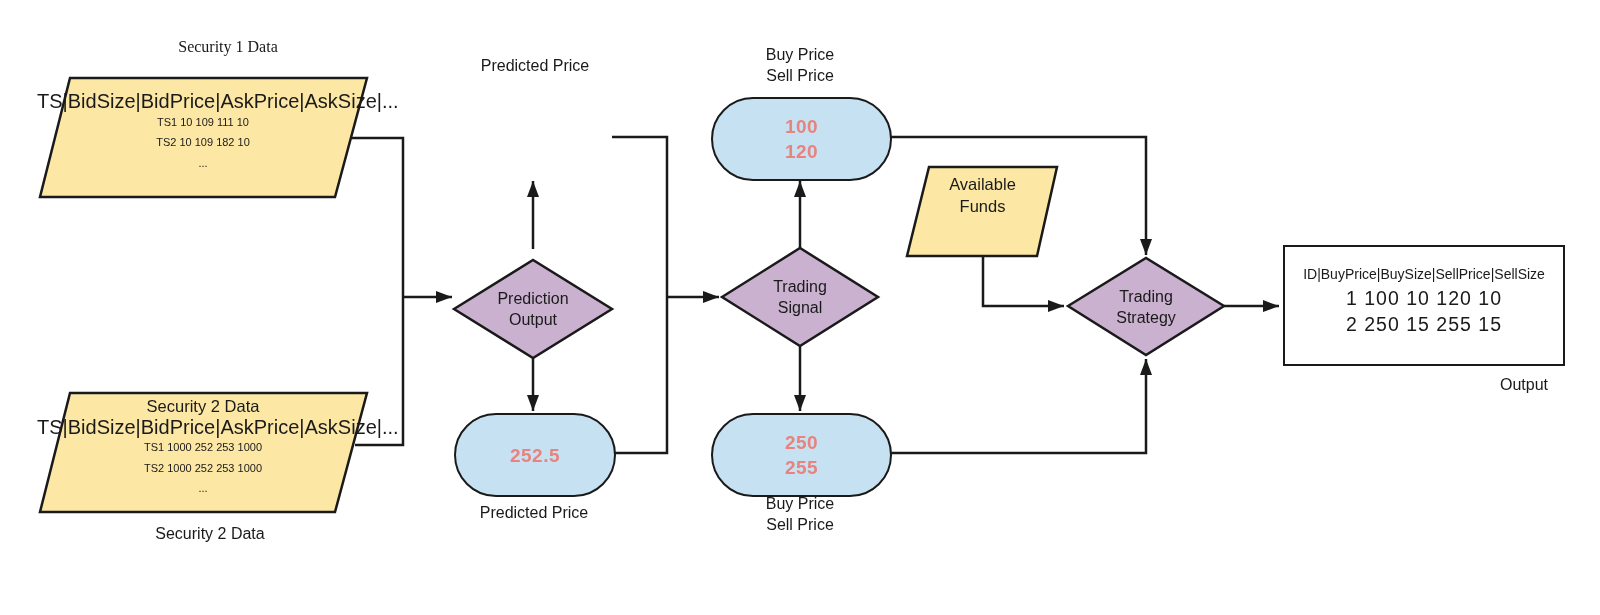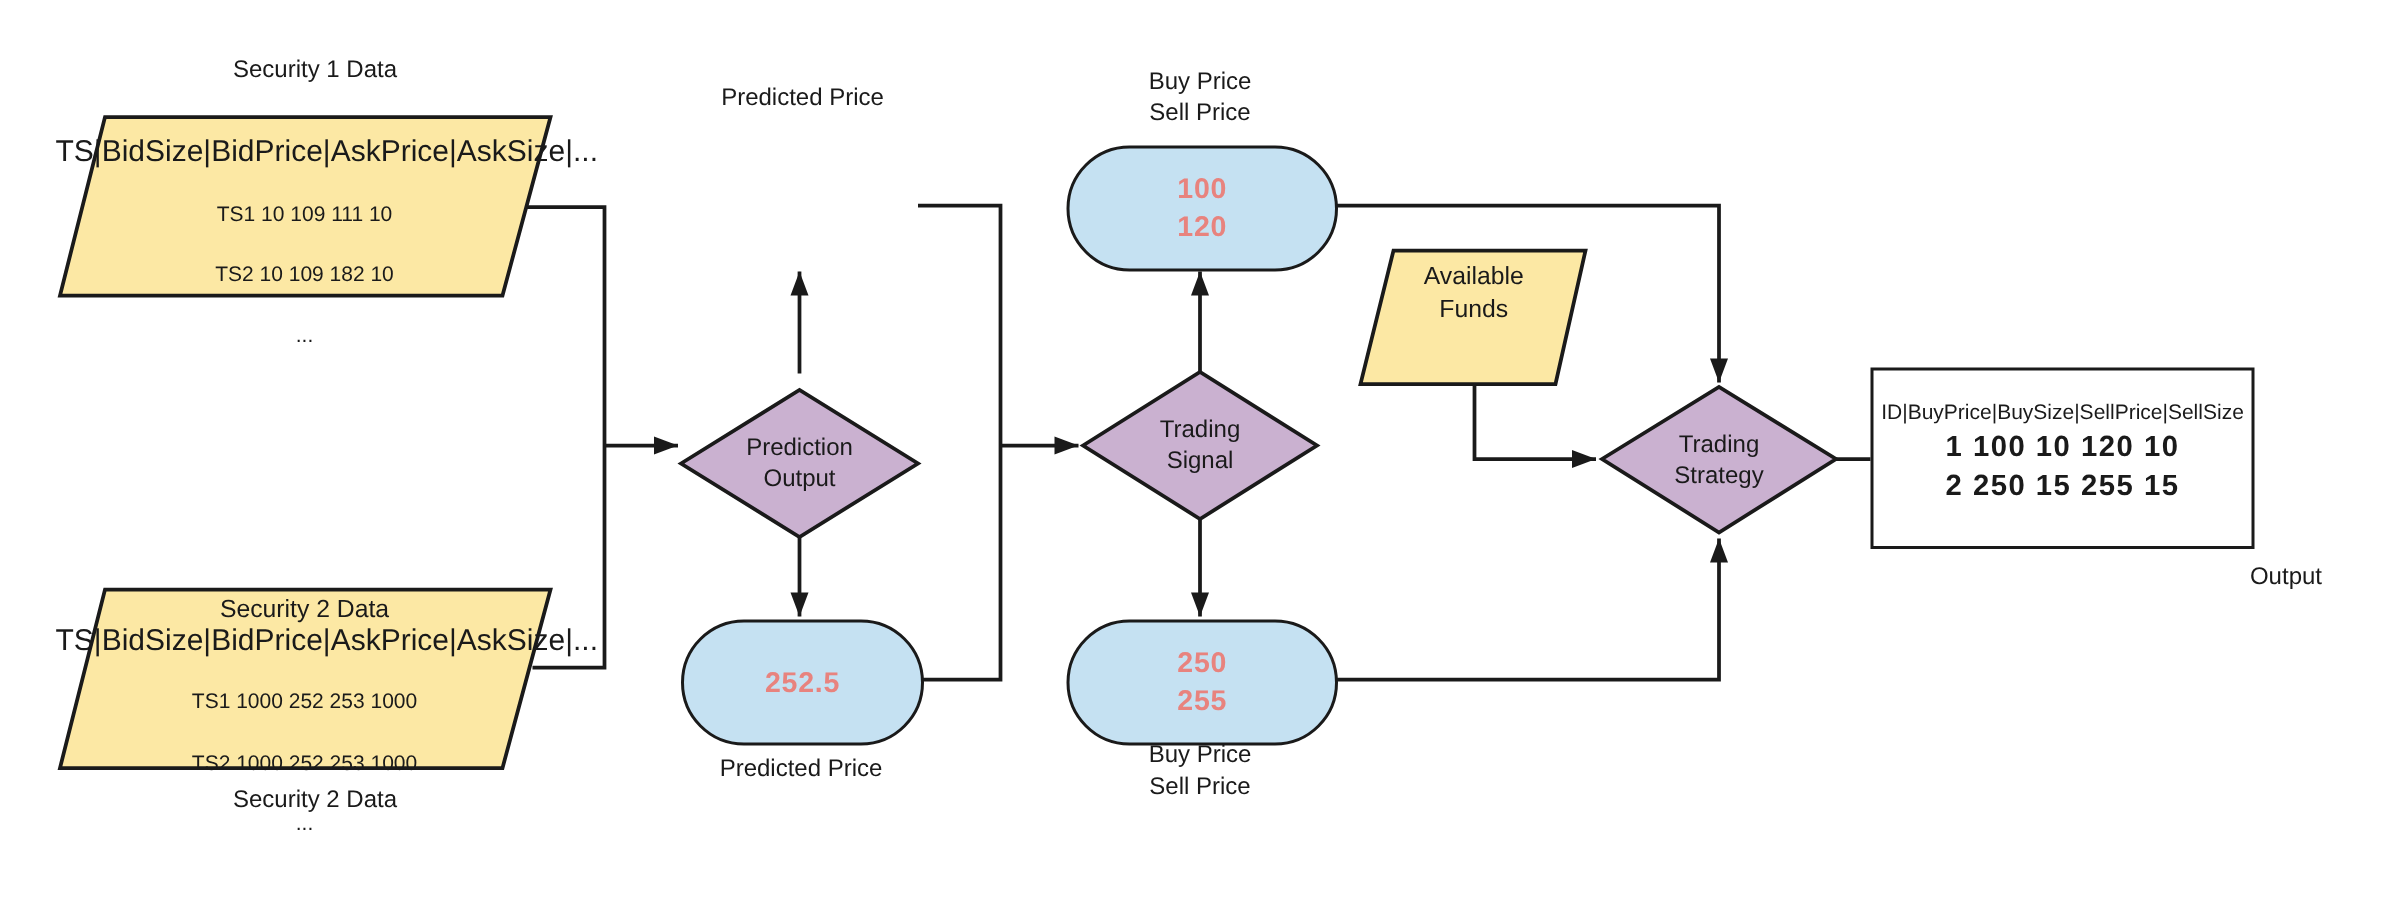--- a/index.html
+++ b/index.html
@@ -20,33 +20,33 @@
   .stadium .val{font-weight:bold;font-size:19px;line-height:25px;letter-spacing:.5px;color:var(--value-color,#e8837e);}
 
   .poly-node{position:absolute;}
   .poly-node svg{position:absolute;left:0;top:0;width:100%;height:100%;overflow:visible;}
   .poly-node .content{position:relative;z-index:1;width:100%;height:100%;box-sizing:border-box;text-align:center;}
 
   .para-fill{fill:var(--yellow-fill,#fce8a4);stroke:var(--ink,#1a1a1a);stroke-width:2.5;}
   .diamond-fill{fill:var(--purple-fill,#cab1d0);stroke:var(--ink,#1a1a1a);stroke-width:2.5;}
 
   .sec-header{font-size:20px;line-height:20.5px;white-space:nowrap;}
-  .sec-row{font-size:14px;line-height:20.5px;white-space:nowrap;margin-top:20px;}
+  .sec-row{font-size:11px;line-height:20.5px;white-space:nowrap;}
   .sec-title{font-size:16.5px;line-height:20.5px;}
 
   .diamond .content{display:flex;flex-direction:column;align-items:center;justify-content:center;font-size:16px;line-height:21px;}
 
   .funds .content{padding-top:8px;font-size:16.5px;line-height:22px;}
 
   .output-box{
     position:absolute;background:#fff;border:2.5px solid var(--ink,#1a1a1a);
     box-sizing:border-box;text-align:center;
   }
   .output-box .out-header{font-size:14px;line-height:22px;white-space:nowrap;margin-top:16px;}
-  .output-box .out-row{font-size:19.5px;font-weight:bold;letter-spacing:1px;line-height:26px;white-space:nowrap;}
+  .output-box .out-row{font-size:19.5px;font-weight:normal;letter-spacing:1px;line-height:26px;white-space:nowrap;}
 </style>
 </head>
 <body>
 
 <div class="canvas">
 
   <svg class="wires">
     <defs>
       <marker id="arrow" markerUnits="userSpaceOnUse" markerWidth="18" markerHeight="14" viewBox="0 0 18 14" refX="17" refY="7" orient="auto">
         <path d="M1,1 L17,7 L1,13 Z" style="fill:var(--ink,#1a1a1a);stroke:none;"></path>
@@ -59,21 +59,21 @@
     <path d="M612,137 H667 V453 H614"></path>
     <path d="M667,297 H719" marker-end="url(#arrow)"></path>
     <path d="M800,249 V181" marker-end="url(#arrow)"></path>
     <path d="M800,345 V411" marker-end="url(#arrow)"></path>
     <path d="M888,137 H1146 V255" marker-end="url(#arrow)"></path>
     <path d="M888,453 H1146 V359" marker-end="url(#arrow)"></path>
     <path d="M983,256 V306 H1064" marker-end="url(#arrow)"></path>
     <path d="M1224,306 H1279" marker-end="url(#arrow)"></path>
   </svg>
 
-  <div class="lbl" style="left:90px;top:36px;width:240px;">Security 1 Data</div>
+  <div class="lbl" style="left:108px;top:36px;width:240px;font-family:Liberation Serif, serif;">Security 1 Data</div>
 
   <div class="poly-node" style="left:37px;top:76px;width:332px;height:123px;">
     <svg viewBox="0 0 332 123">
         <polygon class="para-fill" points="33,2 330,2 298,121 3,121"></polygon>
       </svg>
     <div class="content" style="padding-top:15px;">
       <div class="sec-header">TS|BidSize|BidPrice|AskPrice|AskSize|...</div>
       <div class="sec-row">TS1 10 109 111 10</div>
       <div class="sec-row">TS2 10 109 182 10</div>
       <div class="sec-row">...</div>
@@ -157,21 +157,21 @@
   <div class="poly-node diamond" style="left:1066px;top:256px;width:160px;height:101px;">
     <svg viewBox="0 0 160 101">
         <polygon class="diamond-fill" points="2,50 80,2 158,50 80,99"></polygon>
       </svg>
     <div class="content">
       <div>Trading</div>
       <div>Strategy</div>
     </div>
   </div>
 
-  <div class="output-box" style="left:1247px;top:245px;width:256px;height:121px;">
+  <div class="output-box" style="left:1283px;top:245px;width:282px;height:121px;">
     <div class="out-header">ID|BuyPrice|BuySize|SellPrice|SellSize</div>
     <div class="out-row">1 100 10 120 10</div>
     <div class="out-row">2 250 15 255 15</div>
   </div>
 
   <div class="lbl" style="left:1348px;top:374px;width:200px;text-align:right;">Output</div>
 
 </div>
 
 </body></html>

